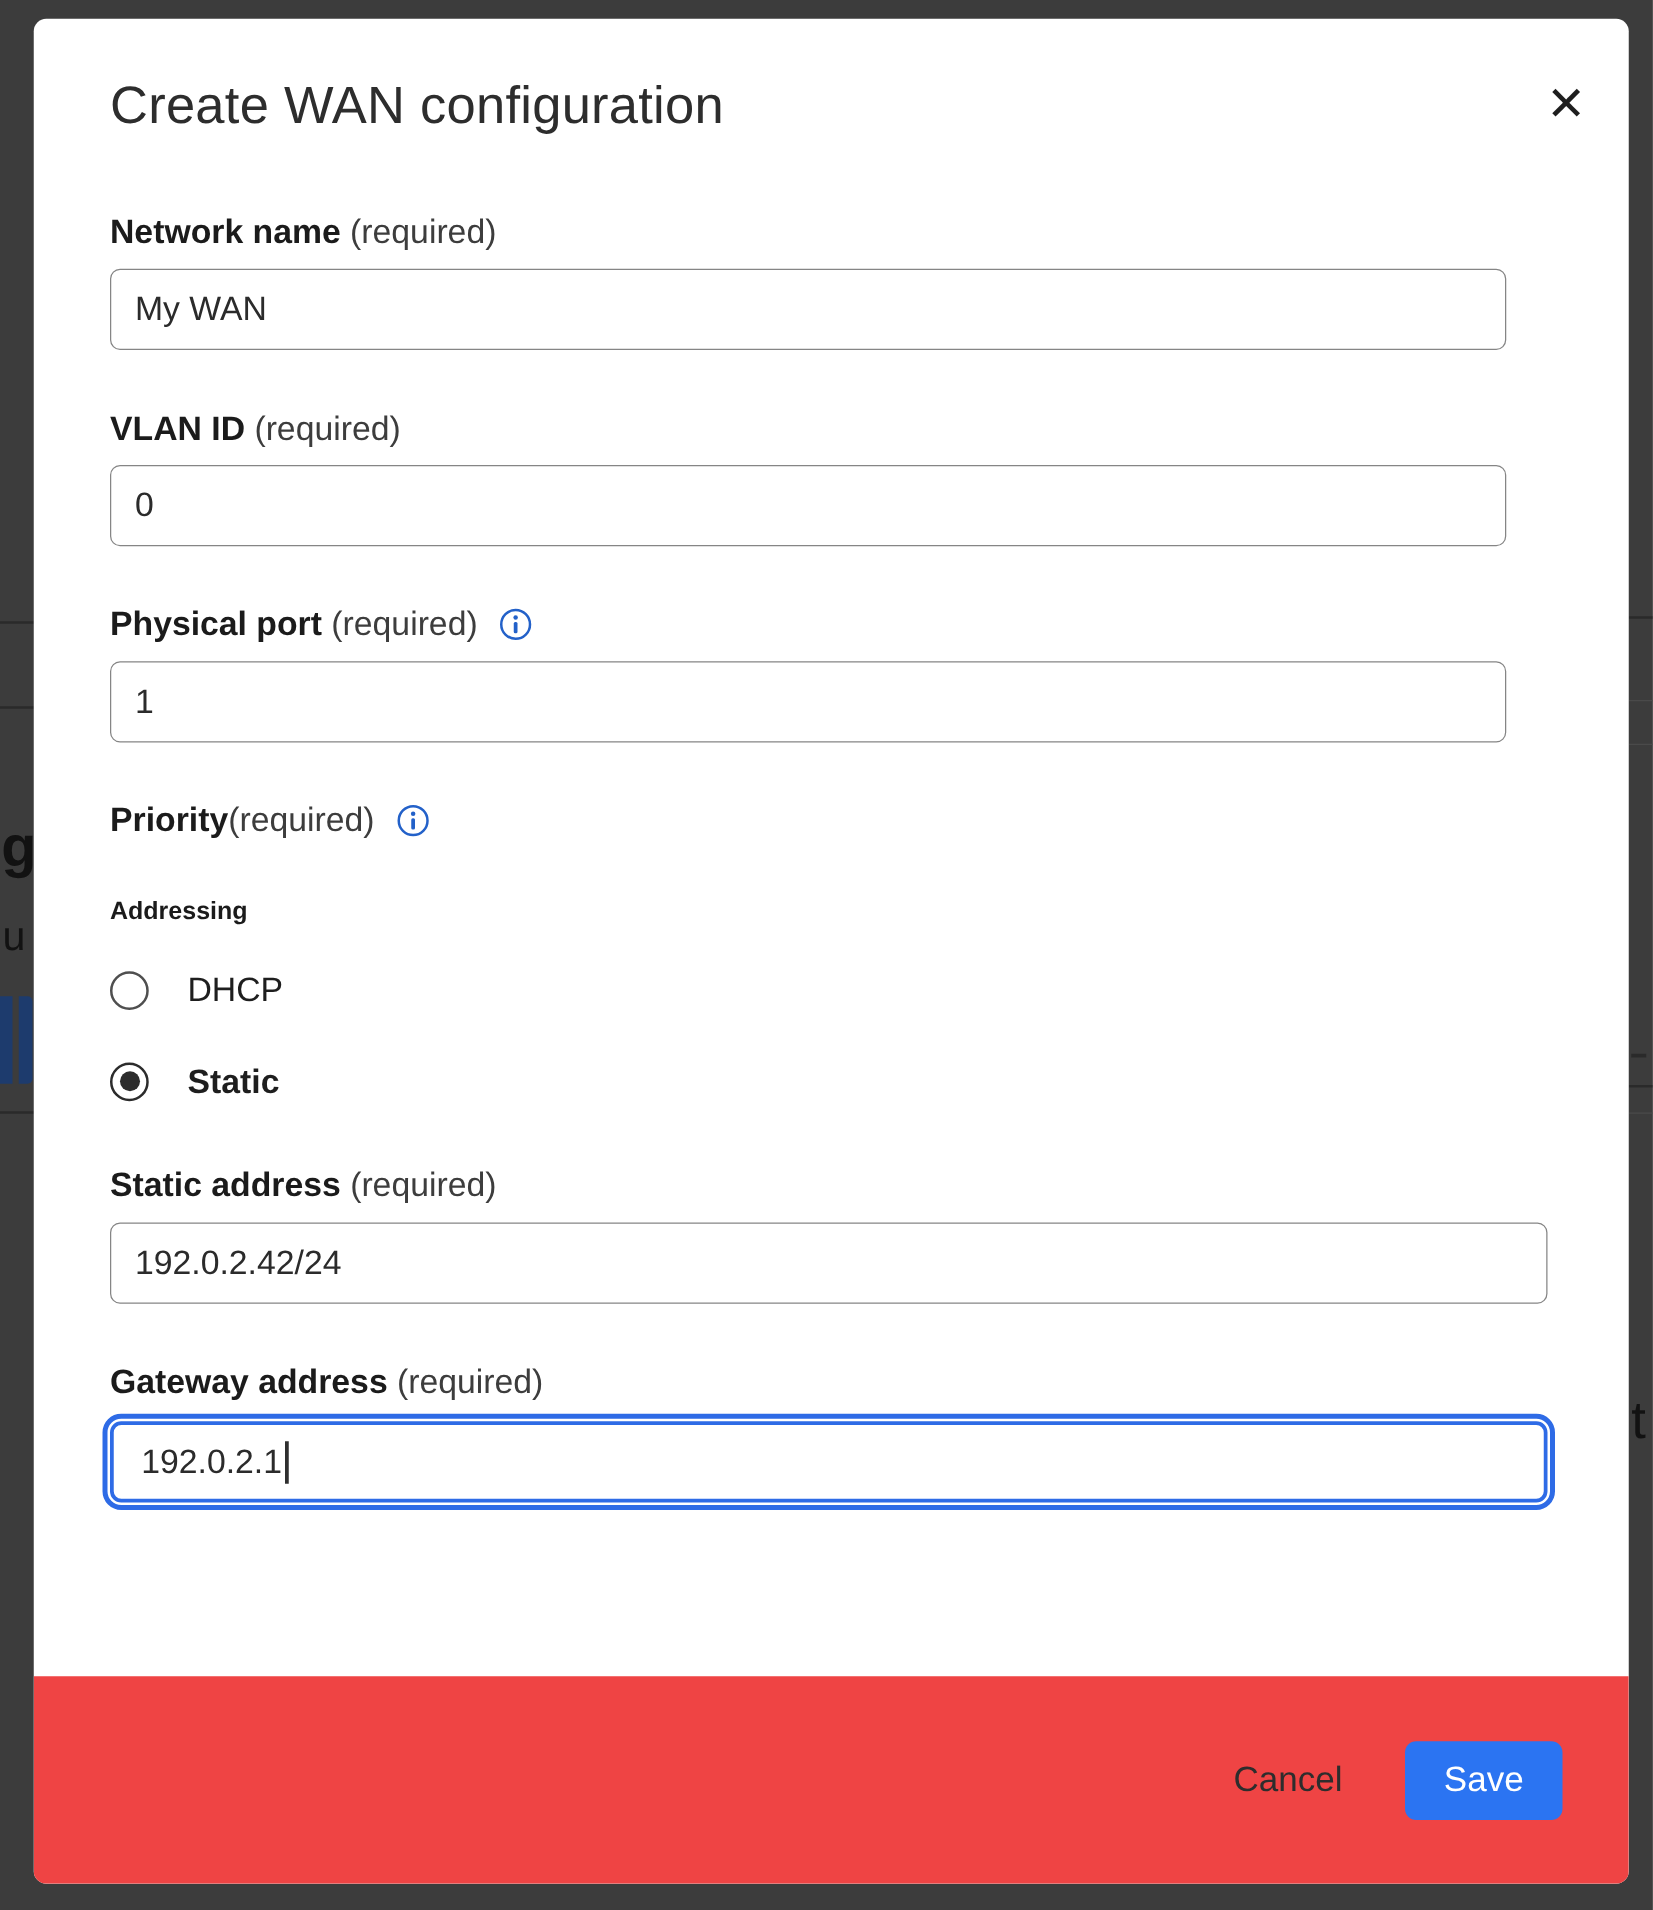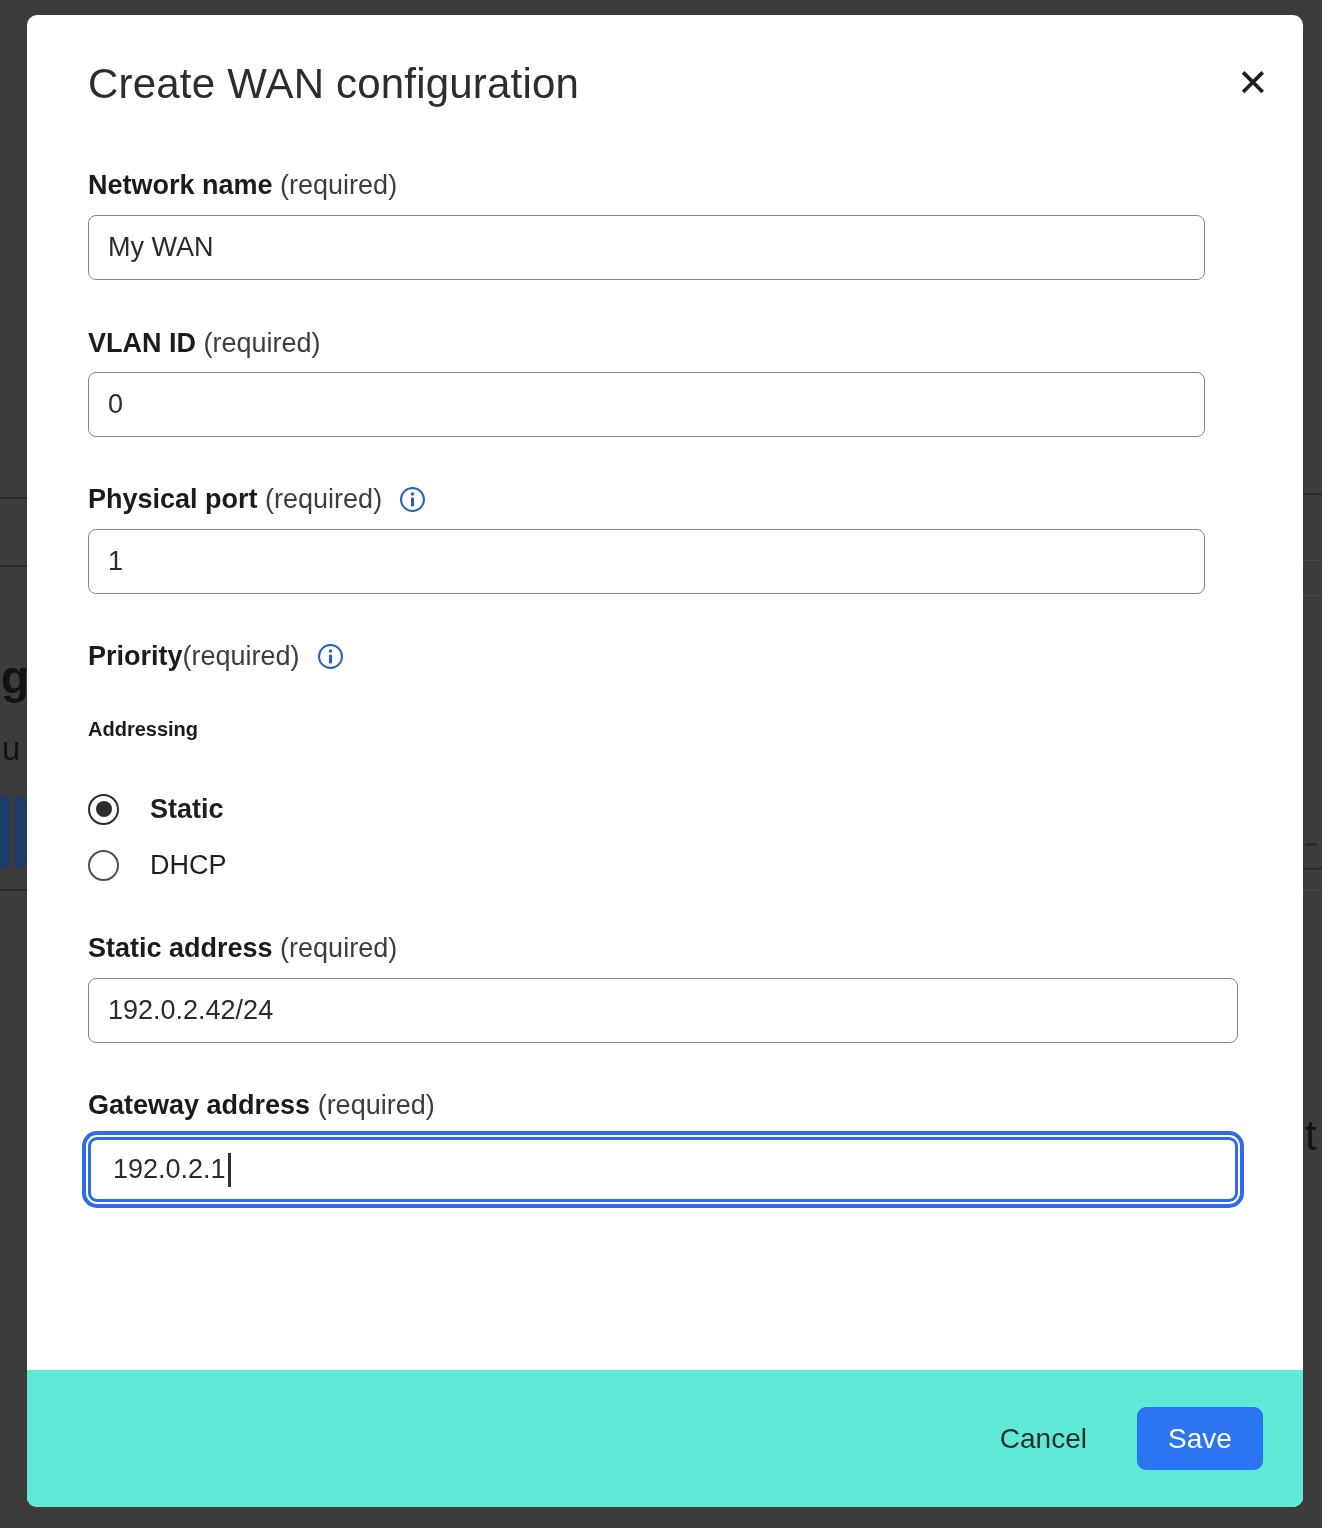--- a/index.html
+++ b/index.html
@@ -100,26 +100,26 @@
     display: flex; align-items: center; justify-content: center;
     background: #fff;
   }
   .radio-circle.checked { border-color: #2c2c2c; }
   .radio-dot { width: 16px; height: 16px; border-radius: 50%; background: #2c2c2c; }
   .radio-label { margin-left: 31px; font-size: 27px; color: #1e1e1e; }
   .radio-label.bold { font-weight: 700; }
 
   .footer {
     margin-top: auto;
-    height: 137px;
-    background: #5eead4;
+    height: 166px;
+    background: #ef4444;
     display: flex;
     align-items: center;
     justify-content: flex-end;
-    padding-right: 40px;
+    padding-right: 53px;
   }
   .cancel-btn {
     background: none; border: none;
     font-size: 28px; color: #2d2d2d;
     margin-right: 50px;
     cursor: pointer;
     font-family: "Liberation Sans", sans-serif;
   }
   .save-btn {
     width: 126px; height: 63px;
@@ -209,32 +209,32 @@
         <svg width="27" height="27" viewBox="0 0 27 27">
           <circle cx="13.5" cy="13.5" r="11.5" fill="none" stroke="#2361c9" stroke-width="2"></circle>
           <circle cx="13.5" cy="8" r="1.8" fill="#2361c9"></circle>
           <rect x="12" y="11.5" width="3" height="9" rx="1.2" fill="#2361c9"></rect>
         </svg>
       </span>
     </div>
 
     <div class="section-heading mt-addr">Addressing</div>
 
+    <div class="radio-row mt-dhcp">
+      <span class="radio-circle"></span>
+      <span class="radio-label">DHCP</span>
+    </div>
+
     <div class="radio-row mt-static">
       <span class="radio-circle checked">
           <span class="radio-dot"></span>
         </span>
       <span class="radio-label bold">Static</span>
     </div>
 
-    <div class="radio-row mt-dhcp">
-      <span class="radio-circle"></span>
-      <span class="radio-label">DHCP</span>
-    </div>
-
     <div class="field-label mt-label5">
       <span class="lbl">Static address</span>
         <span class="req"> (required)</span>
     </div>
     <div class="tbox wide mt-input">
       <span>192.0.2.42/24</span>
     </div>
 
     <div class="field-label mt-label">
       <span class="lbl">Gateway address</span>

